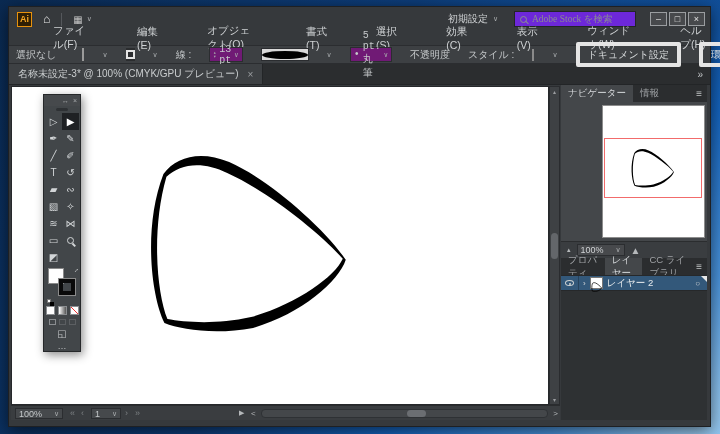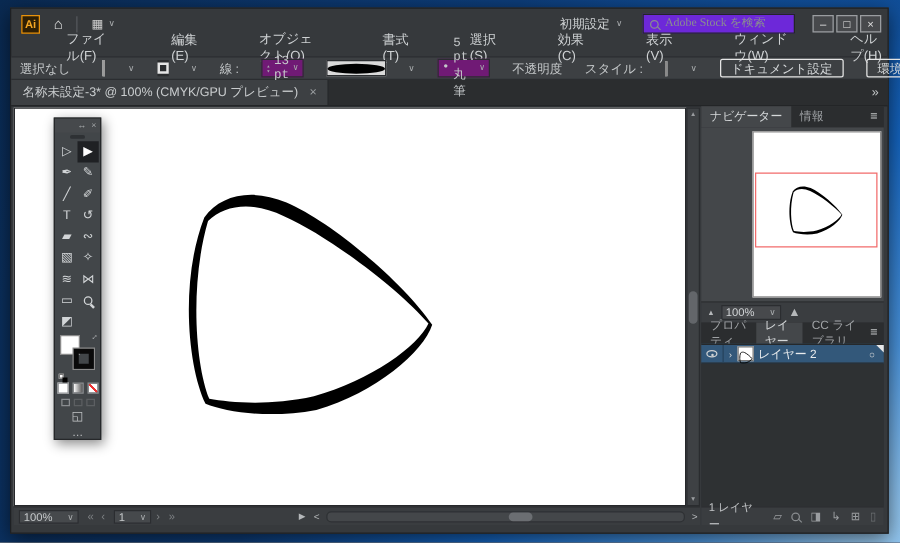--- a/index.html
+++ b/index.html
@@ -44,21 +44,21 @@
   .cb-label { white-space:nowrap; }
   .sw-fill { width:13px; height:13px; background:#fff; border:1px solid #9a9a9a; }
   .sw-stroke { width:13px; height:13px; background:#2b2d2f; display:flex; align-items:center; justify-content:center; }
   .sw-stroke i { display:block; width:9px; height:9px; border:2px solid #e5e5e5; }
   .field { height:15px; background:#701a75; border:1px solid #2b2d30; display:flex; align-items:center; gap:3px; padding:0 3px;font-family:Liberation Mono, monospace; }
   .stepper { display:flex; flex-direction:column; line-height:4px; font-size:5px; color:#a8abad; }
   .brush-preview { width:56px; height:13px; background:#d9d9d9; border:1px solid #2b2d30;
     display:flex; align-items:center; justify-content:center; }
   .brush-preview i { display:block; width:46px; height:8px; background:#000; border-radius:50%; }
   .sw-style { width:12px; height:12px; background:#c9ccce; border:1px solid #8a8a8a; }
-  .cb-btn { height:15px; border:1px solid #e5e5e5; border-radius:2px; padding:0 8px;
+  .cb-btn { height:25px; border:4px solid #e5e5e5; border-radius:2px; padding:0 8px;
     display:flex; align-items:center; color:#d5d8da; white-space:nowrap; }
   .dim { color:#7d8083; }
   .cb-right { display:flex; align-items:center; gap:8px; margin-left:4px; }
 
   
   .tabbar { height:21px; background:#2b2d2f; border-bottom:1px solid #232527; display:flex; align-items:stretch;gap:24px; }
   .doc-tab { background:#3d4043; border-right:1px solid #232527; display:flex; align-items:center;
     gap:9px; padding:0 9px; font-size:10px; color:#c9ccce; }
   .tab-close { color:#9a9da0; font-size:10px; }
   .tab-spacer { flex:1; }
@@ -397,25 +397,16 @@
             <path fill="none" stroke="#000" stroke-width="14" d="M 164 174 C 180 156 205 153 228 165 C 264 182 320 228 343 260 C 335 280 298 310 251 324 C 215 331 182 327 165 322 C 152 294 147 226 164 174 Z"></path>
           </svg>
         </div>
         <span class="lname">レイヤー 2</span>
         <span class="ltarget">○</span>
         <div class="lr-corner"></div>
       </div>
 
       <div class="layers-empty"></div>
 
-      <div class="layers-bottom">
-        <span>1 レイヤー</span>
-        <span class="lb-ic" style="margin-left:auto">▱</span>
-        <span class="mag"></span>
-        <span class="lb-ic">◨</span>
-        <span class="lb-ic">↳</span>
-        <span class="lb-ic">⊞</span>
-        <span class="lb-ic off">▯</span>
-      </div>
 
     </div>
   </div>
 </div>
 
 </body></html>

